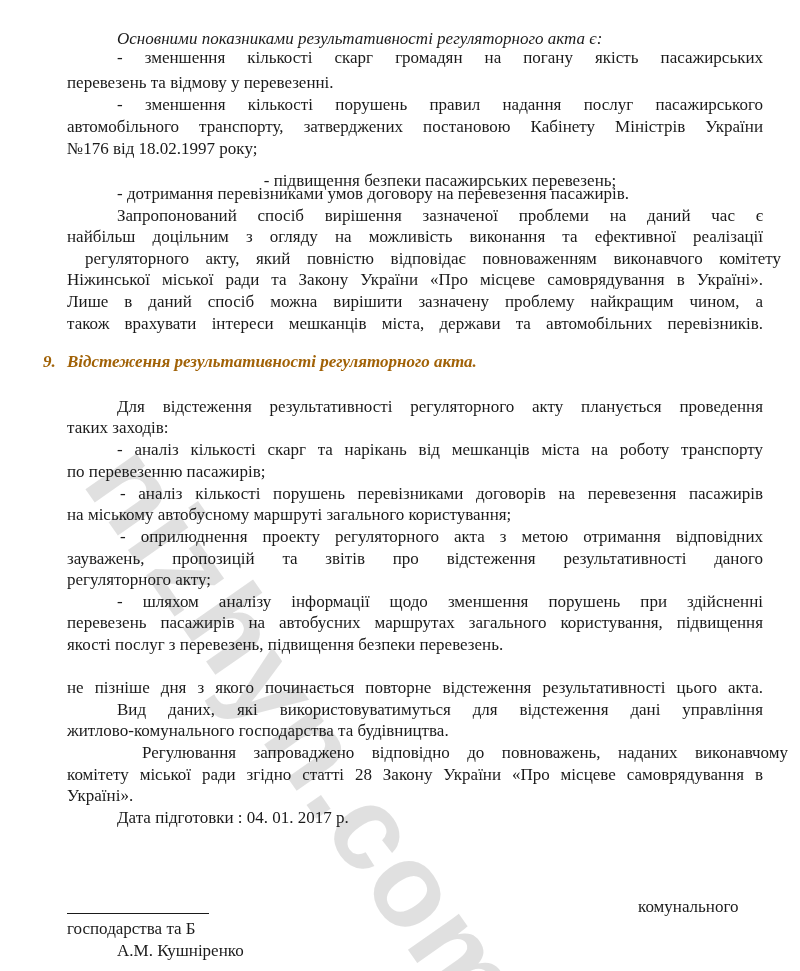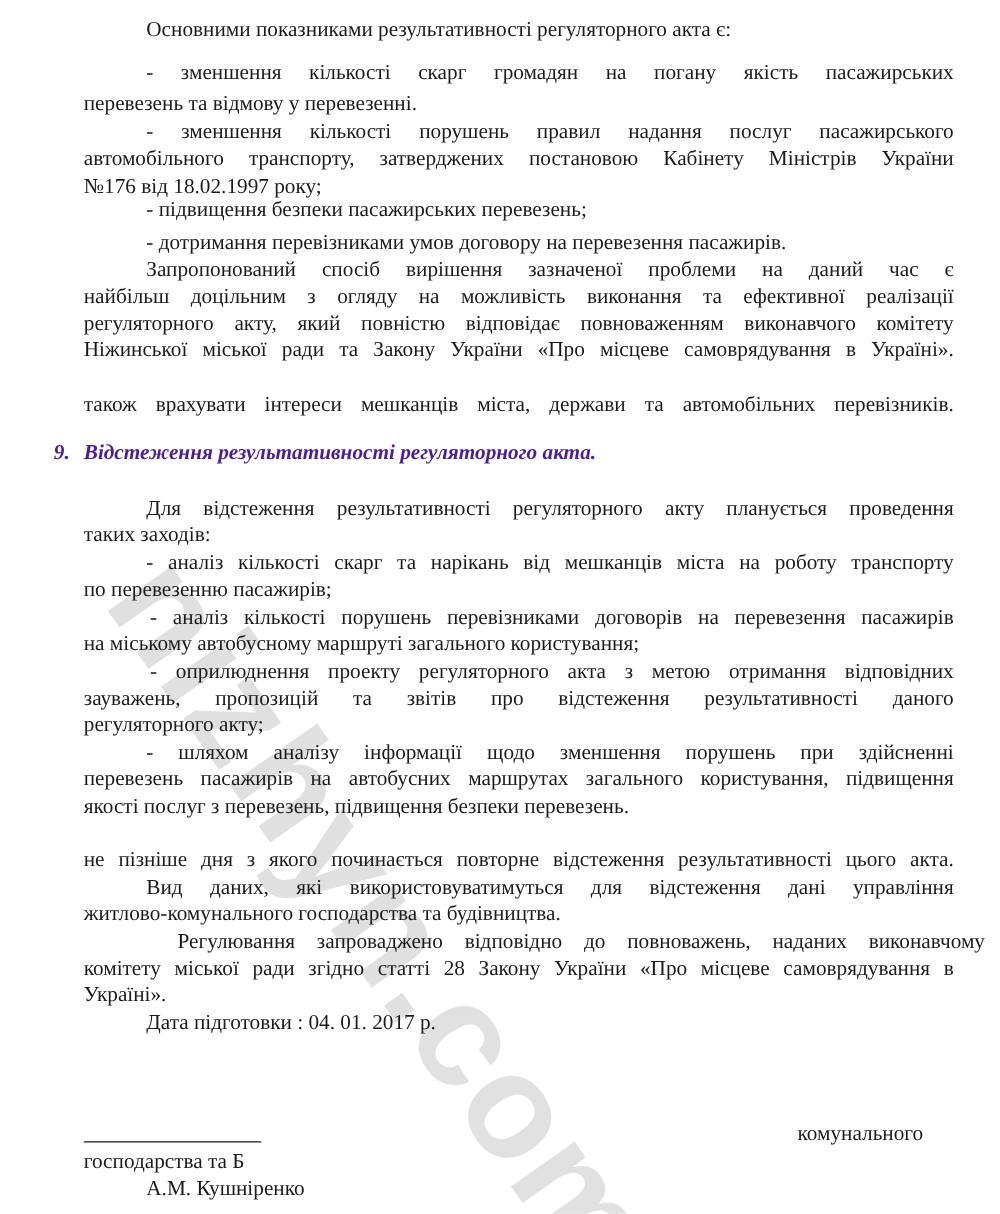--- a/index.html
+++ b/index.html
@@ -14,21 +14,21 @@
     white-space: nowrap;
     transform-origin: 0 0;
   }
   .j { text-align: justify; text-align-last: justify; }
   .full { left: 67px; width: 696px; }
   .ind { left: 117px; width: 646px; }
   .ind2 { left: 120px; width: 643px; }
   .heading {
     position: absolute; left: 43px; top: 352px;
     font-family: "Liberation Serif", serif; font-size: 17px; font-weight: bold; font-style: italic;
-    color: #4c1d95; white-space: nowrap;
+    color: #a16207; white-space: nowrap;
   }
   .heading .num { display: inline-block; width: 24px; }
   .watermark {
     position: absolute; left: 170px; top: 420px;
     font-family: "Liberation Sans", sans-serif; font-weight: bold;
     font-size: 118px; color: #c8c8c8; opacity: 0.55;
     transform: rotate(55deg); transform-origin: 0 0;
     white-space: nowrap; letter-spacing: 2px;
     pointer-events: none;
   }
@@ -36,32 +36,33 @@
     position: absolute; left: 67px; top: 913px; width: 142px; border-bottom: 1.3px solid #1a1a1a;
   }
 </style>
 </head>
 <body>
 
 <div class="page">
 
   <div class="watermark">nizhyn.com</div>
 
-  <div class="ln ind" style="top:14px;">Основними показниками результативності регуляторного акта є:</div>
+  <div class="ln ind" style="top:29px;font-style:italic;">Основними показниками результативності регуляторного акта є:</div>
   <div class="ln ind j" style="top:48px;">- зменшення кількості скарг громадян на погану якість пасажирських</div>
   <div class="ln full" style="top:73px;font-family:Liberation Serif, serif;">перевезень та відмову у перевезенні.</div>
   <div class="ln ind j" style="top:95px;">- зменшення кількості порушень правил надання послуг пасажирського</div>
   <div class="ln full j" style="top:117px;">автомобільного транспорту, затверджених постановою Кабінету Міністрів України</div>
   <div class="ln full" style="top:139px;">№176 від 18.02.1997 року;</div>
-  <div class="ln ind" style="top:158px;">- підвищення безпеки пасажирських перевезень;</div>
+  <div class="ln ind" style="top:171px;text-align:center;">- підвищення безпеки пасажирських перевезень;</div>
   <div class="ln ind" style="top:184px;">- дотримання перевізниками умов договору на перевезення пасажирів.</div>
   <div class="ln ind j" style="top:206px;">Запропонований спосіб вирішення  зазначеної проблеми на даний час є</div>
   <div class="ln full j" style="top:227px;">найбільш доцільним з огляду на можливість виконання та  ефективної реалізації</div>
-  <div class="ln full j" style="top:249px;">регуляторного акту, який повністю  відповідає  повноваженням виконавчого комітету</div>
+  <div class="ln full j" style="top:249px;margin-left:18px;">регуляторного акту, який повністю  відповідає  повноваженням виконавчого комітету</div>
   <div class="ln full j" style="top:270px;">Ніжинської міської ради та Закону України «Про місцеве самоврядування в Україні».</div>
+  <div class="ln full j" style="top:292px;">Лише в даний  спосіб можна  вирішити зазначену проблему найкращим чином,  а</div>
   <div class="ln full j" style="top:314px;">також врахувати інтереси  мешканців міста, держави та  автомобільних перевізників.</div>
 
   <div class="heading">
     <span class="num">9.</span><span>Відстеження результативності регуляторного акта.</span>
   </div>
 
   <div class="ln ind j" style="top:397px;">Для відстеження результативності регуляторного акту планується проведення</div>
   <div class="ln full" style="top:418px;">таких заходів:</div>
   <div class="ln ind j" style="top:440px;">- аналіз кількості скарг та нарікань від мешканців міста на роботу транспорту</div>
   <div class="ln full" style="top:462px;">по перевезенню пасажирів;</div>

